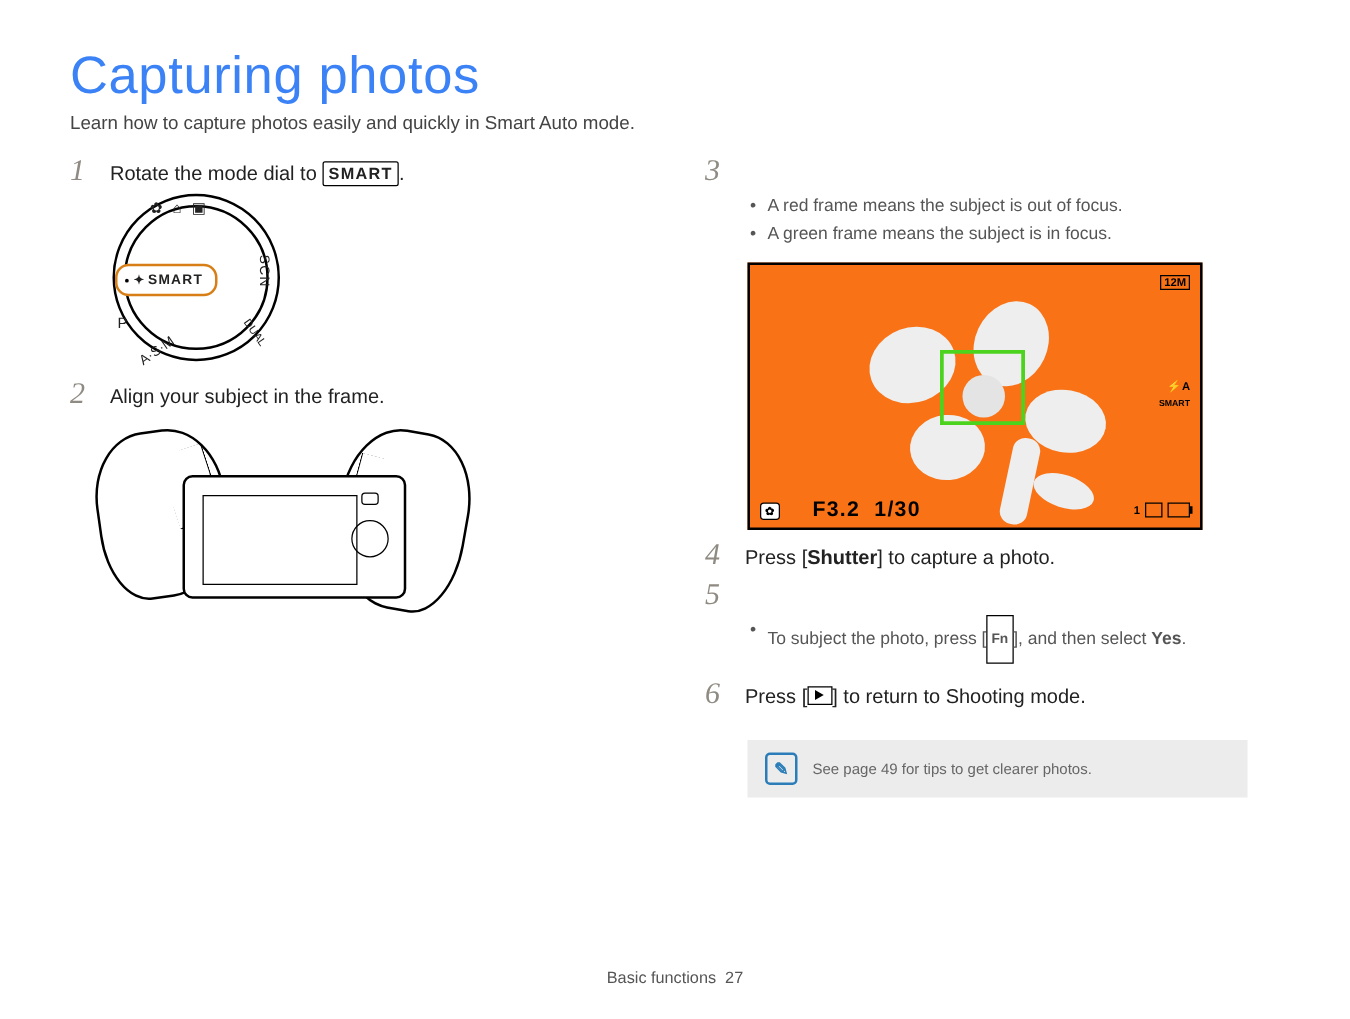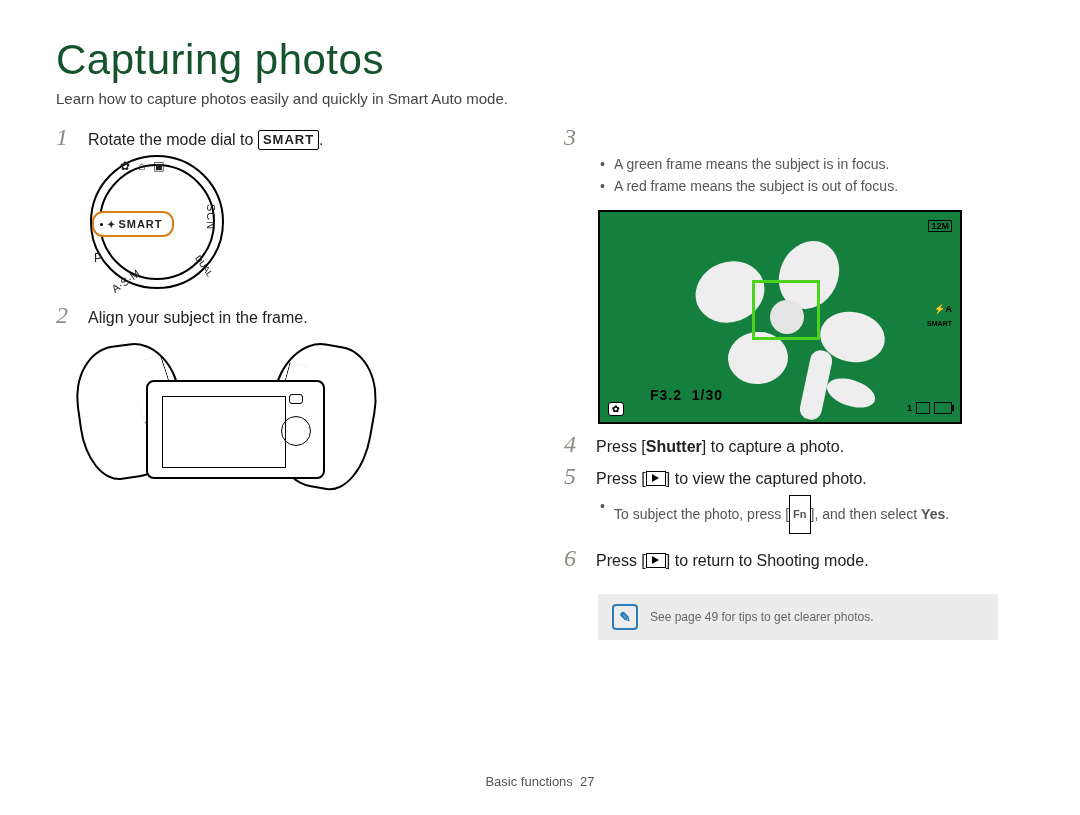--- a/index.html
+++ b/index.html
@@ -14,21 +14,21 @@
     position: relative;
   }
   .page {
     box-sizing: border-box;
     padding: 36px 56px 0 56px;
     width: 1080px;
     height: 815px;
     position: relative;
   }
   h1.title {
-    color: #14532d;
+    color: #3b82f6;
     font-weight: 300;
     font-size: 42px;
     margin: 0 0 6px 0;
     letter-spacing: 0.5px;
   }
   .subtitle {
     font-size: 15px;
     color: #444;
     margin-bottom: 12px;
   }
@@ -154,21 +154,21 @@
   .hand.right { right:2px; top:0; width:100px; height:140px; border-radius: 50% 50% 40% 60% / 50% 50% 50% 70%; transform: rotate(10deg);}
   .thumb {position:absolute; border:1.5px solid #000; border-top:none; border-left:none; width:36px;height:60px; border-radius:0 0 40px 0;}
   .hand.left .thumb{ right:6px; top:16px; transform:rotate(-10deg);}
   .hand.right .thumb{ left:6px; top:24px; transform:scaleX(-1) rotate(-5deg);}
   
   .lcd-wrap { margin: 12px 0 8px 34px; }
   .lcd {
     width: 360px; height: 210px;
     border: 2px solid #000;
     position: relative;
-    background:#15803d;
+    background:#f97316;
   }
   .lcd .flower {
     position:absolute; inset:0;
   }
   .petal { position:absolute; background:#eee; border-radius:50%; }
   .p1{ left:95px; top:50px; width:70px;height:60px; transform:rotate(-20deg);}
   .p2{ left:180px; top:28px; width:58px;height:70px; transform:rotate(25deg);}
   .p3{ left:220px; top:100px; width:65px;height:50px; transform:rotate(10deg);}
   .p4{ left:128px; top:120px; width:60px;height:52px; transform:rotate(-5deg);}
   .stem{ position:absolute; left:205px; top:138px; width:22px; height:70px; background:#eee; border-radius:10px; transform:rotate(12deg);}
@@ -177,21 +177,21 @@
   .focus-box {
     position:absolute; left:152px; top:68px;
     width:62px; height:54px;
     border: 3px solid #4bd31e;
   }
   .lcd-ico { position:absolute; font-size:9px; font-weight:bold; font-family:Arial,sans-serif; color:#000;}
   .lcd-topr1{ right:8px; top:8px; border:1px solid #000; padding:0 2px;}
   .lcd-midr { right:8px; top:92px; }
   .lcd-midrb { right:8px; top:108px; font-size:7px;}
   .lcd-botl { left:8px; bottom:6px; border:1.5px solid #000; border-radius:3px; padding:1px 3px; background:#fff;}
-  .lcd-bott { left:50px; bottom:19px; font-size:14px; letter-spacing:1px;text-align:center;}
+  .lcd-bott { left:50px; bottom:4px; font-size:17px; letter-spacing:1px;text-align:center;}
   .lcd-botr { right:8px; bottom:8px; display:flex; gap:4px; align-items:center;}
   .pill{ display:inline-block; width:12px;height:10px; border:1px solid #000;}
   .batt{ display:inline-block; width:16px;height:10px; border:1.5px solid #000; position:relative;}
   .batt::after{content:"";position:absolute;right:-3px;top:2px;width:2px;height:6px;background:#000;}
   
   .notebox {
     margin: 22px 0 0 34px;
     display:flex; align-items:center; gap:12px;
     background:#ececec;
     padding:10px 14px;
@@ -290,22 +290,22 @@
         </div>
       </div>
     </div>
 
     <div class="col">
 
       <div class="step">
         <div class="stepnum">3</div>
       </div>
       <ul class="sublist">
+        <li>A red frame means the subject is out of focus.</li>
         <li>A green frame means the subject is in focus.</li>
-        <li>A red frame means the subject is out of focus.</li>
       </ul>
 
       <div class="lcd-wrap">
         <div class="lcd">
           <div class="flower">
             <div class="stem"></div>
               <div class="leaf"></div>
             <div class="petal p1"></div>
               <div class="petal p2"></div>
             <div class="petal p3"></div>
@@ -328,23 +328,20 @@
 
       <div class="step">
         <div class="stepnum">4</div>
         <div class="steptext">
           <span>Press [</span><b>Shutter</b><span>] to capture a photo.</span>
         </div>
       </div>
 
       <div class="step">
         <div class="stepnum">5</div>
-        <div class="steptext">
-          <span>Press [</span><span class="play-ico"></span><span>] to view the captured photo.</span>
-        </div>
       </div>
       <ul class="sublist">
         <li>
           <span>To subject the photo, press [</span><span class="fn-ico">Fn</span><span>], and then select </span><b>Yes</b><span>.</span>
         </li>
       </ul>
 
       <div class="step">
         <div class="stepnum">6</div>
         <div class="steptext">

